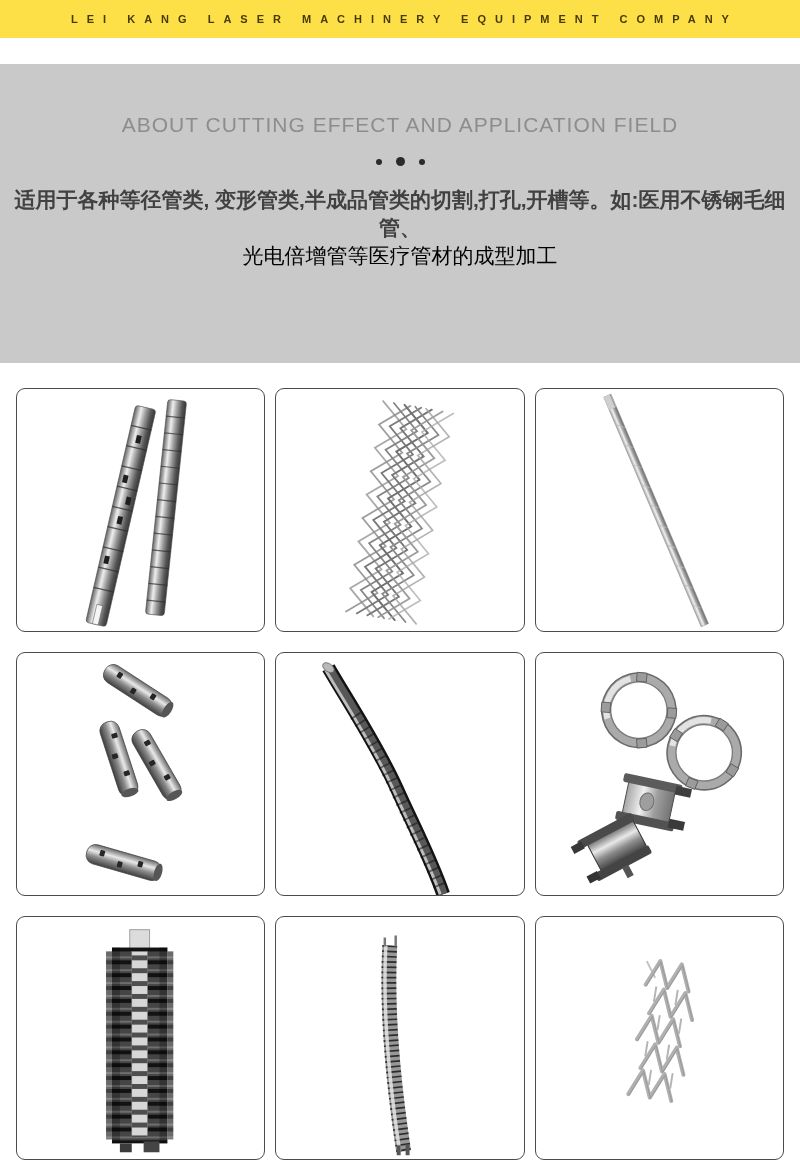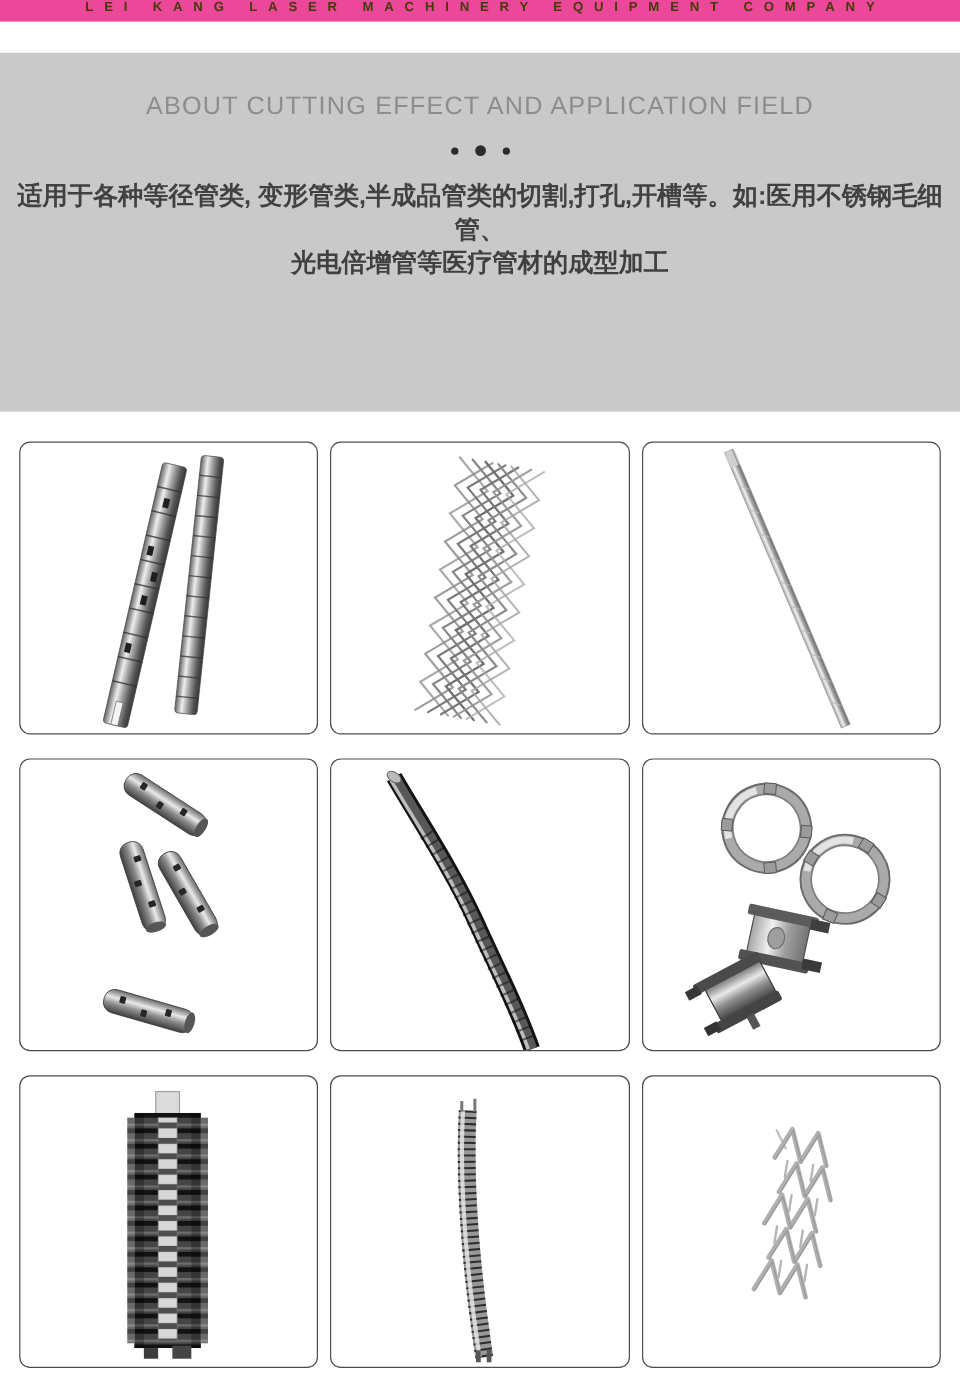--- a/index.html
+++ b/index.html
@@ -2,33 +2,33 @@
 <html><head>
 <meta charset="utf-8">
 <style>
   html,body{margin:0;padding:0;}
   body{
     width:800px;height:1165px;background:#ffffff;overflow:hidden;
     font-family:"Liberation Sans","DejaVu Sans",sans-serif;
     position:relative;
   }
   .topbar{
-    height:18px;background:#ec4899;
-    display:flex;justify-content:center;
+    height:38px;background:#fde047;
+    display:flex;align-items:center;justify-content:center;
   }
   .topbar-text{
     font-size:11px;font-weight:bold;letter-spacing:9px;padding-left:9px;
     color:#463a06;white-space:nowrap;
   }
   .hero{
     margin-top:26px;height:299px;background:#c9c9c9;text-align:center;
     overflow:hidden;
   }
   .kicker{
-    margin:0;padding-top:33px;font-size:21px;letter-spacing:1px;
+    margin:16px;padding-top:33px;font-size:21px;letter-spacing:1px;
     color:#8d8d8d;font-weight:normal;
   }
   .zh-title{
     margin:8px auto 0;font-size:64px;font-weight:bold;letter-spacing:2px;
     line-height:1.15;color:#1c1c1c;display:inline-block;
   }
   @supports ((-webkit-background-clip: text) or (background-clip: text)){
     .zh-title{
       background:linear-gradient(180deg,#585858 0%,#2e2e2e 45%,#050505 100%);
       -webkit-background-clip:text;background-clip:text;
@@ -40,21 +40,21 @@
     margin-top:20px;display:flex;justify-content:center;align-items:center;gap:14px;
   }
   .dot{background:#2b2b2b;border-radius:50%;display:block;}
   .dot-s{width:6px;height:6px;}
   .dot-l{width:9px;height:9px;}
   .desc{
     margin:20px auto 0;font-size:21px;line-height:28px;color:#414141;
     font-weight:bold;
   }
   .desc .line{display:block;}
-  .desc .muted{color:#404040;font-weight:bold;}
+  .desc .muted{color:#000000;font-weight:normal;}
   .grid{
     margin:25px 16px 0;display:grid;
     grid-template-columns:repeat(3,1fr);gap:20px 10px;
   }
   .cell{
     height:242px;margin:0;background:#fff;
     border:1px solid #4c4c4c;border-radius:9px;
     display:flex;align-items:center;justify-content:center;overflow:hidden;
   }
   .cell svg{width:100%;height:100%;display:block;}

